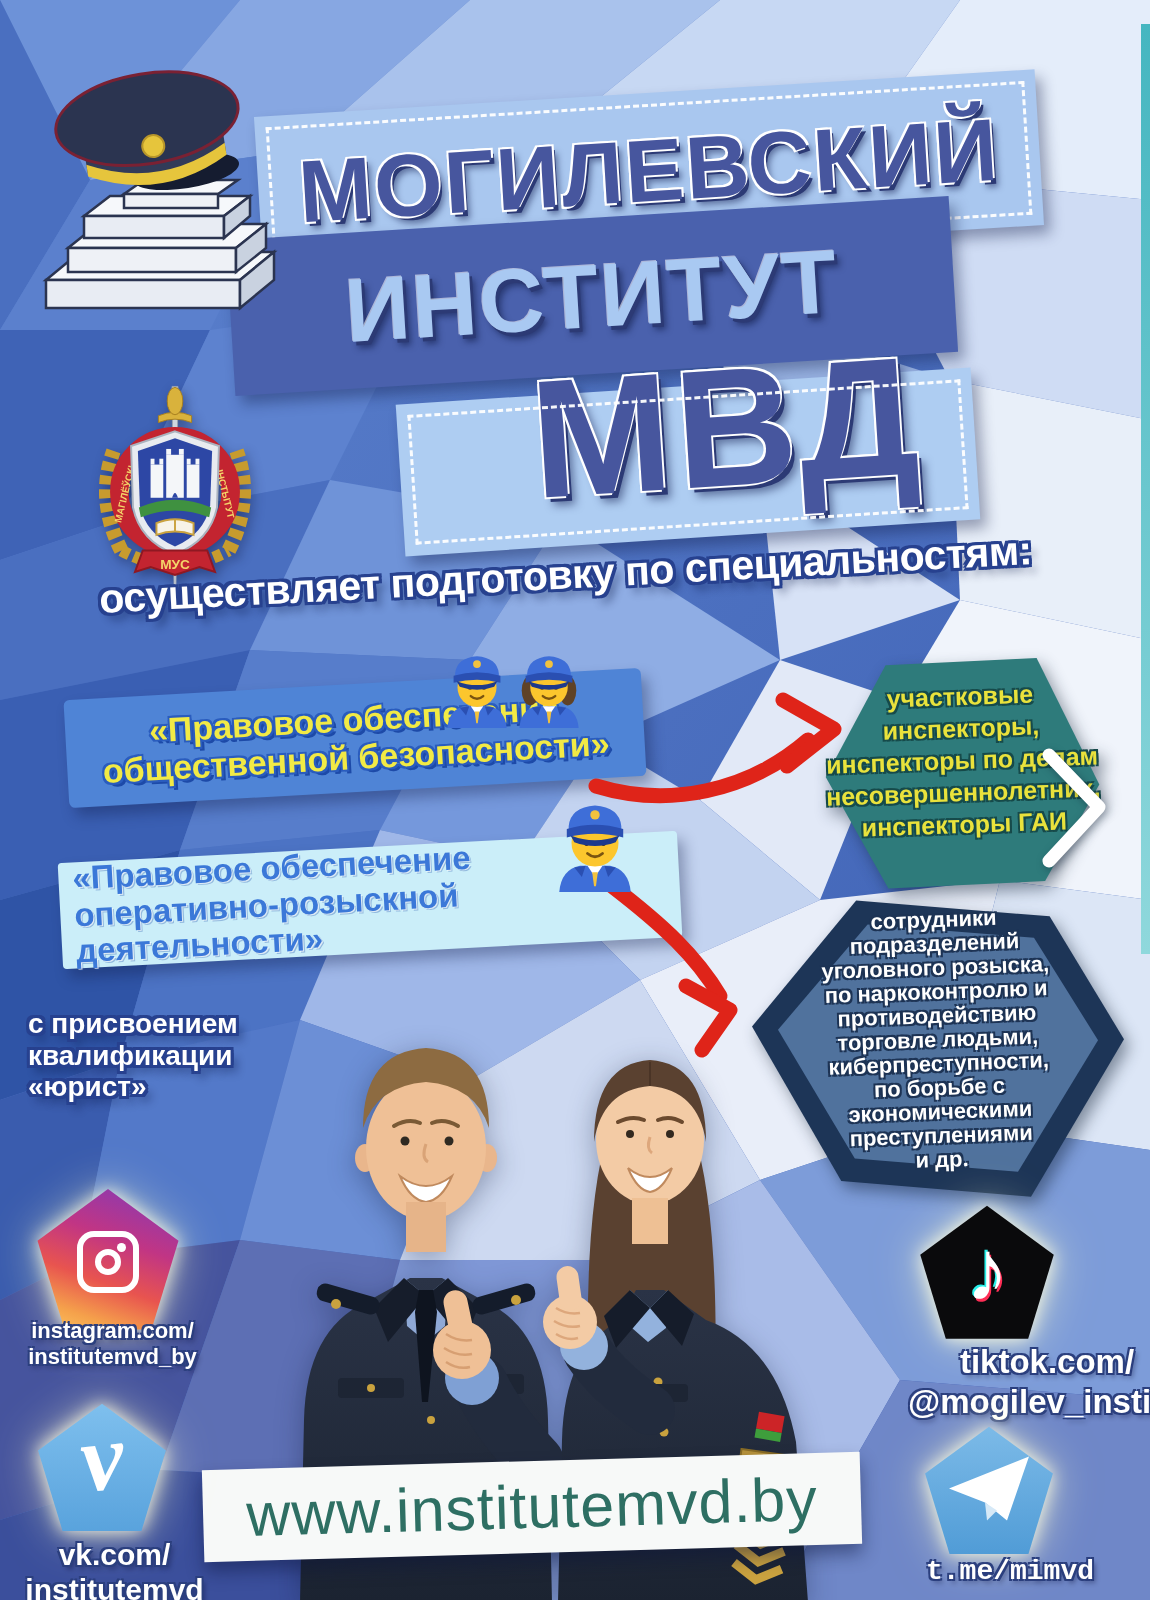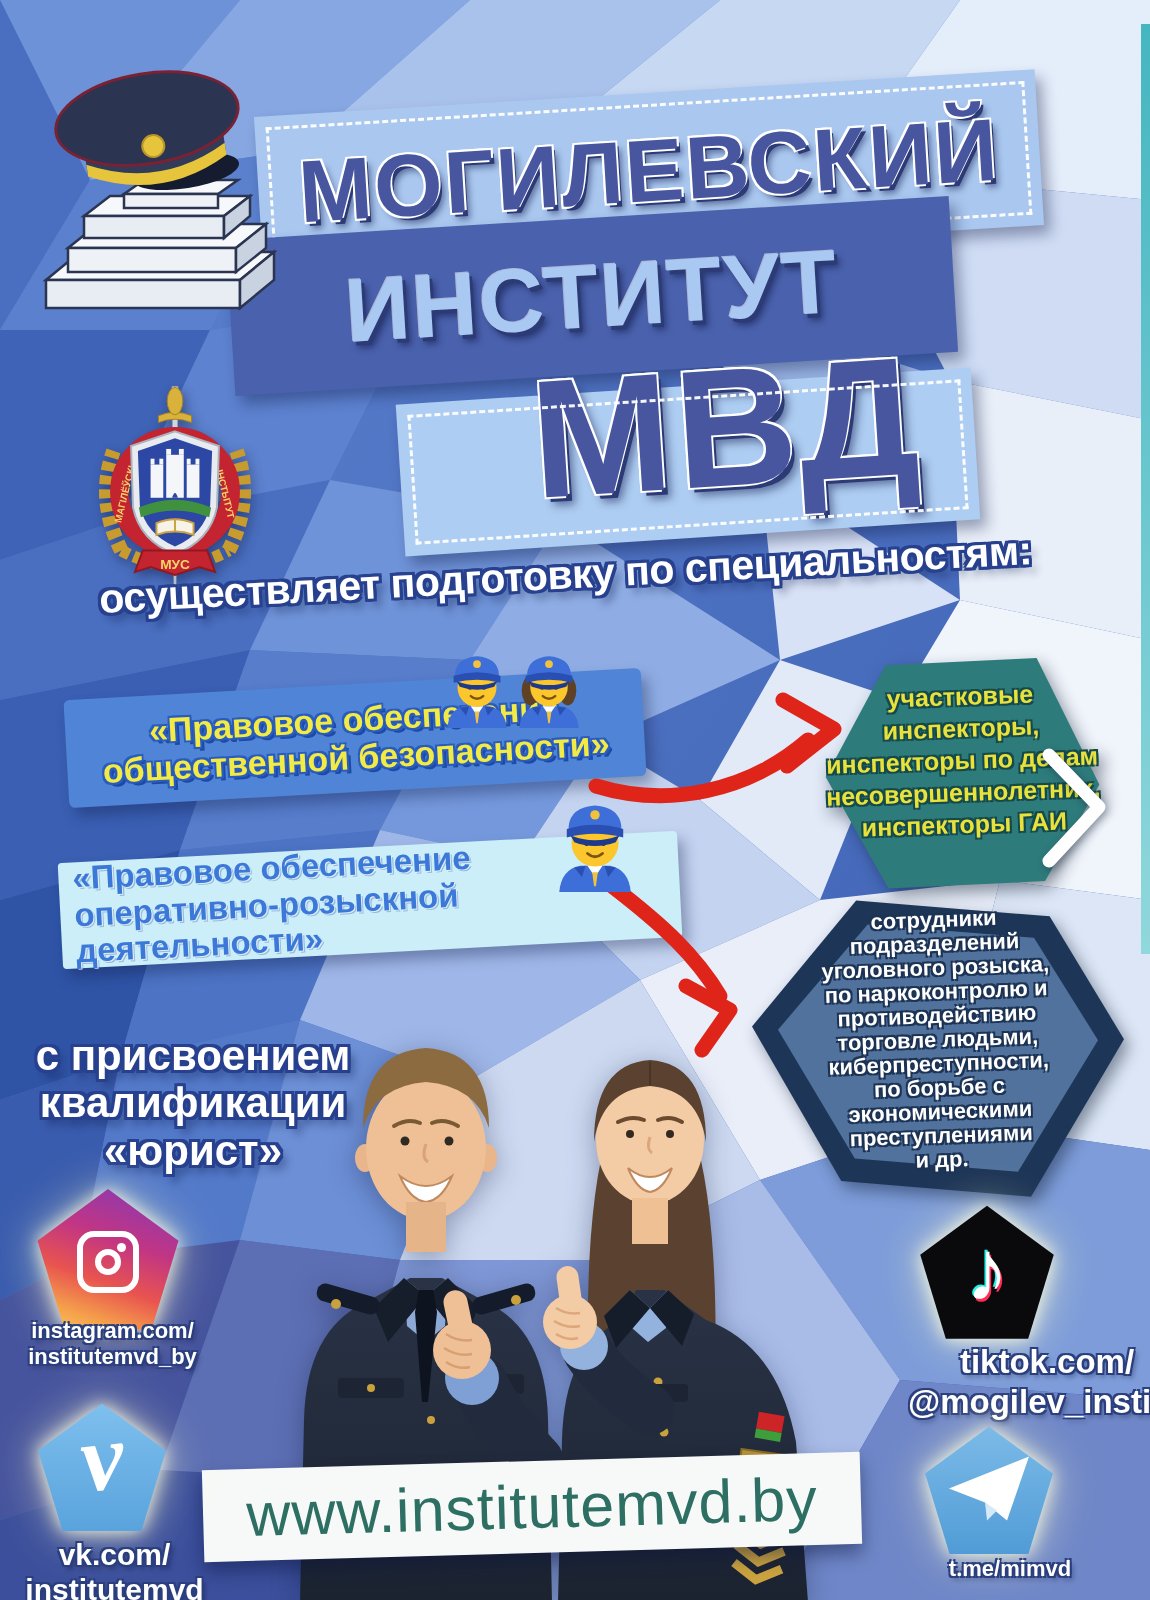--- a/index.html
+++ b/index.html
@@ -65,21 +65,21 @@
   .hex2 .hex-outer{position:absolute;inset:0;background:#1d3557;
     clip-path:polygon(28% 4%,80% 9%,100% 48%,75% 98%,24% 93%,0% 44%);}
   .hex2 .hex-inner{position:absolute;inset:26px;background:rgba(84,118,162,.94);
     clip-path:polygon(28% 4%,80% 9%,100% 48%,75% 98%,24% 93%,0% 44%);}
   .hex2-text{position:absolute;inset:20px;transform:rotate(-2deg);
     text-align:center;font-weight:700;font-size:22px;line-height:1.09;color:#fff;
     text-shadow:-2px -2px 0 #1d3354,2px -2px 0 #1d3354,-2px 2px 0 #1d3354,2px 2px 0 #1d3354;}
 
   
   .arrows{position:absolute;inset:0;z-index:4;pointer-events:none;}
-  .qual{left:28px;top:1032px;width:330px;text-align:center;font-size:42px;line-height:1.13;z-index:3;}
+  .qual{left:28px;top:1008px;width:330px;text-align:left;font-size:28px;line-height:1.13;z-index:3;}
   .cadets{position:absolute;left:158px;top:990px;width:668px;height:612px;z-index:5;
     filter:drop-shadow(0 6px 14px rgba(15,25,60,.35));}
   .chevron{position:absolute;left:1035px;top:745px;width:80px;height:125px;z-index:6;cursor:pointer;
     filter:drop-shadow(2px 3px 4px rgba(10,30,50,.4));}
   .cap-logo{position:absolute;left:28px;top:48px;width:250px;height:292px;z-index:4;}
   .emblem{position:absolute;left:92px;top:380px;width:166px;height:216px;z-index:3;
     filter:drop-shadow(3px 5px 6px rgba(10,20,60,.45));}
 
   
   .social{position:absolute;z-index:7;cursor:pointer;}
@@ -104,21 +104,21 @@
   .vk-v{position:absolute;left:50%;top:50%;transform:translate(-50%,-60%) rotate(-6deg);
     font-family:"Liberation Serif",serif;font-style:italic;font-weight:700;font-size:96px;color:#fff;}
   .soc-tg-icon{left:921px;top:1424px;width:136px;height:134px;}
   .pent-tg{background:linear-gradient(180deg,#7dbbe8,#4f9bd6);}
   .tg-plane{position:absolute;left:50%;top:50%;transform:translate(-50%,-52%);}
   .social-label{position:absolute;z-index:7;text-align:center;font-weight:700;color:#fff;cursor:pointer;
     text-shadow:-2px -2px 0 #2b3f7e,2px -2px 0 #2b3f7e,-2px 2px 0 #2b3f7e,2px 2px 0 #2b3f7e,3px 4px 5px rgba(0,0,40,.4);}
   .lbl-ig{left:0;top:1318px;width:225px;font-size:22px;line-height:1.18;}
   .lbl-tk{left:908px;top:1342px;width:278px;font-size:33px;line-height:1.22;}
   .lbl-vk{left:12px;top:1538px;width:205px;font-size:30px;line-height:1.15;}
-  .lbl-tg{left:900px;top:1556px;width:220px;font-size:22px;}
+  .lbl-tg{left:900px;top:1556px;width:220px;font-size:28px;font-family:Liberation Mono, monospace;}
 
   
   .url-banner{position:absolute;left:203px;top:1461px;width:658px;height:92px;background:#f7f9f8;
     transform:rotate(-1.6deg);z-index:6;box-shadow:0 10px 18px rgba(10,20,60,.45);
     display:flex;align-items:center;justify-content:center;cursor:pointer;}
   .url-banner span{font-size:61px;letter-spacing:1px;color:#2e6f63;}
 </style>
 </head>
 <body>
 

